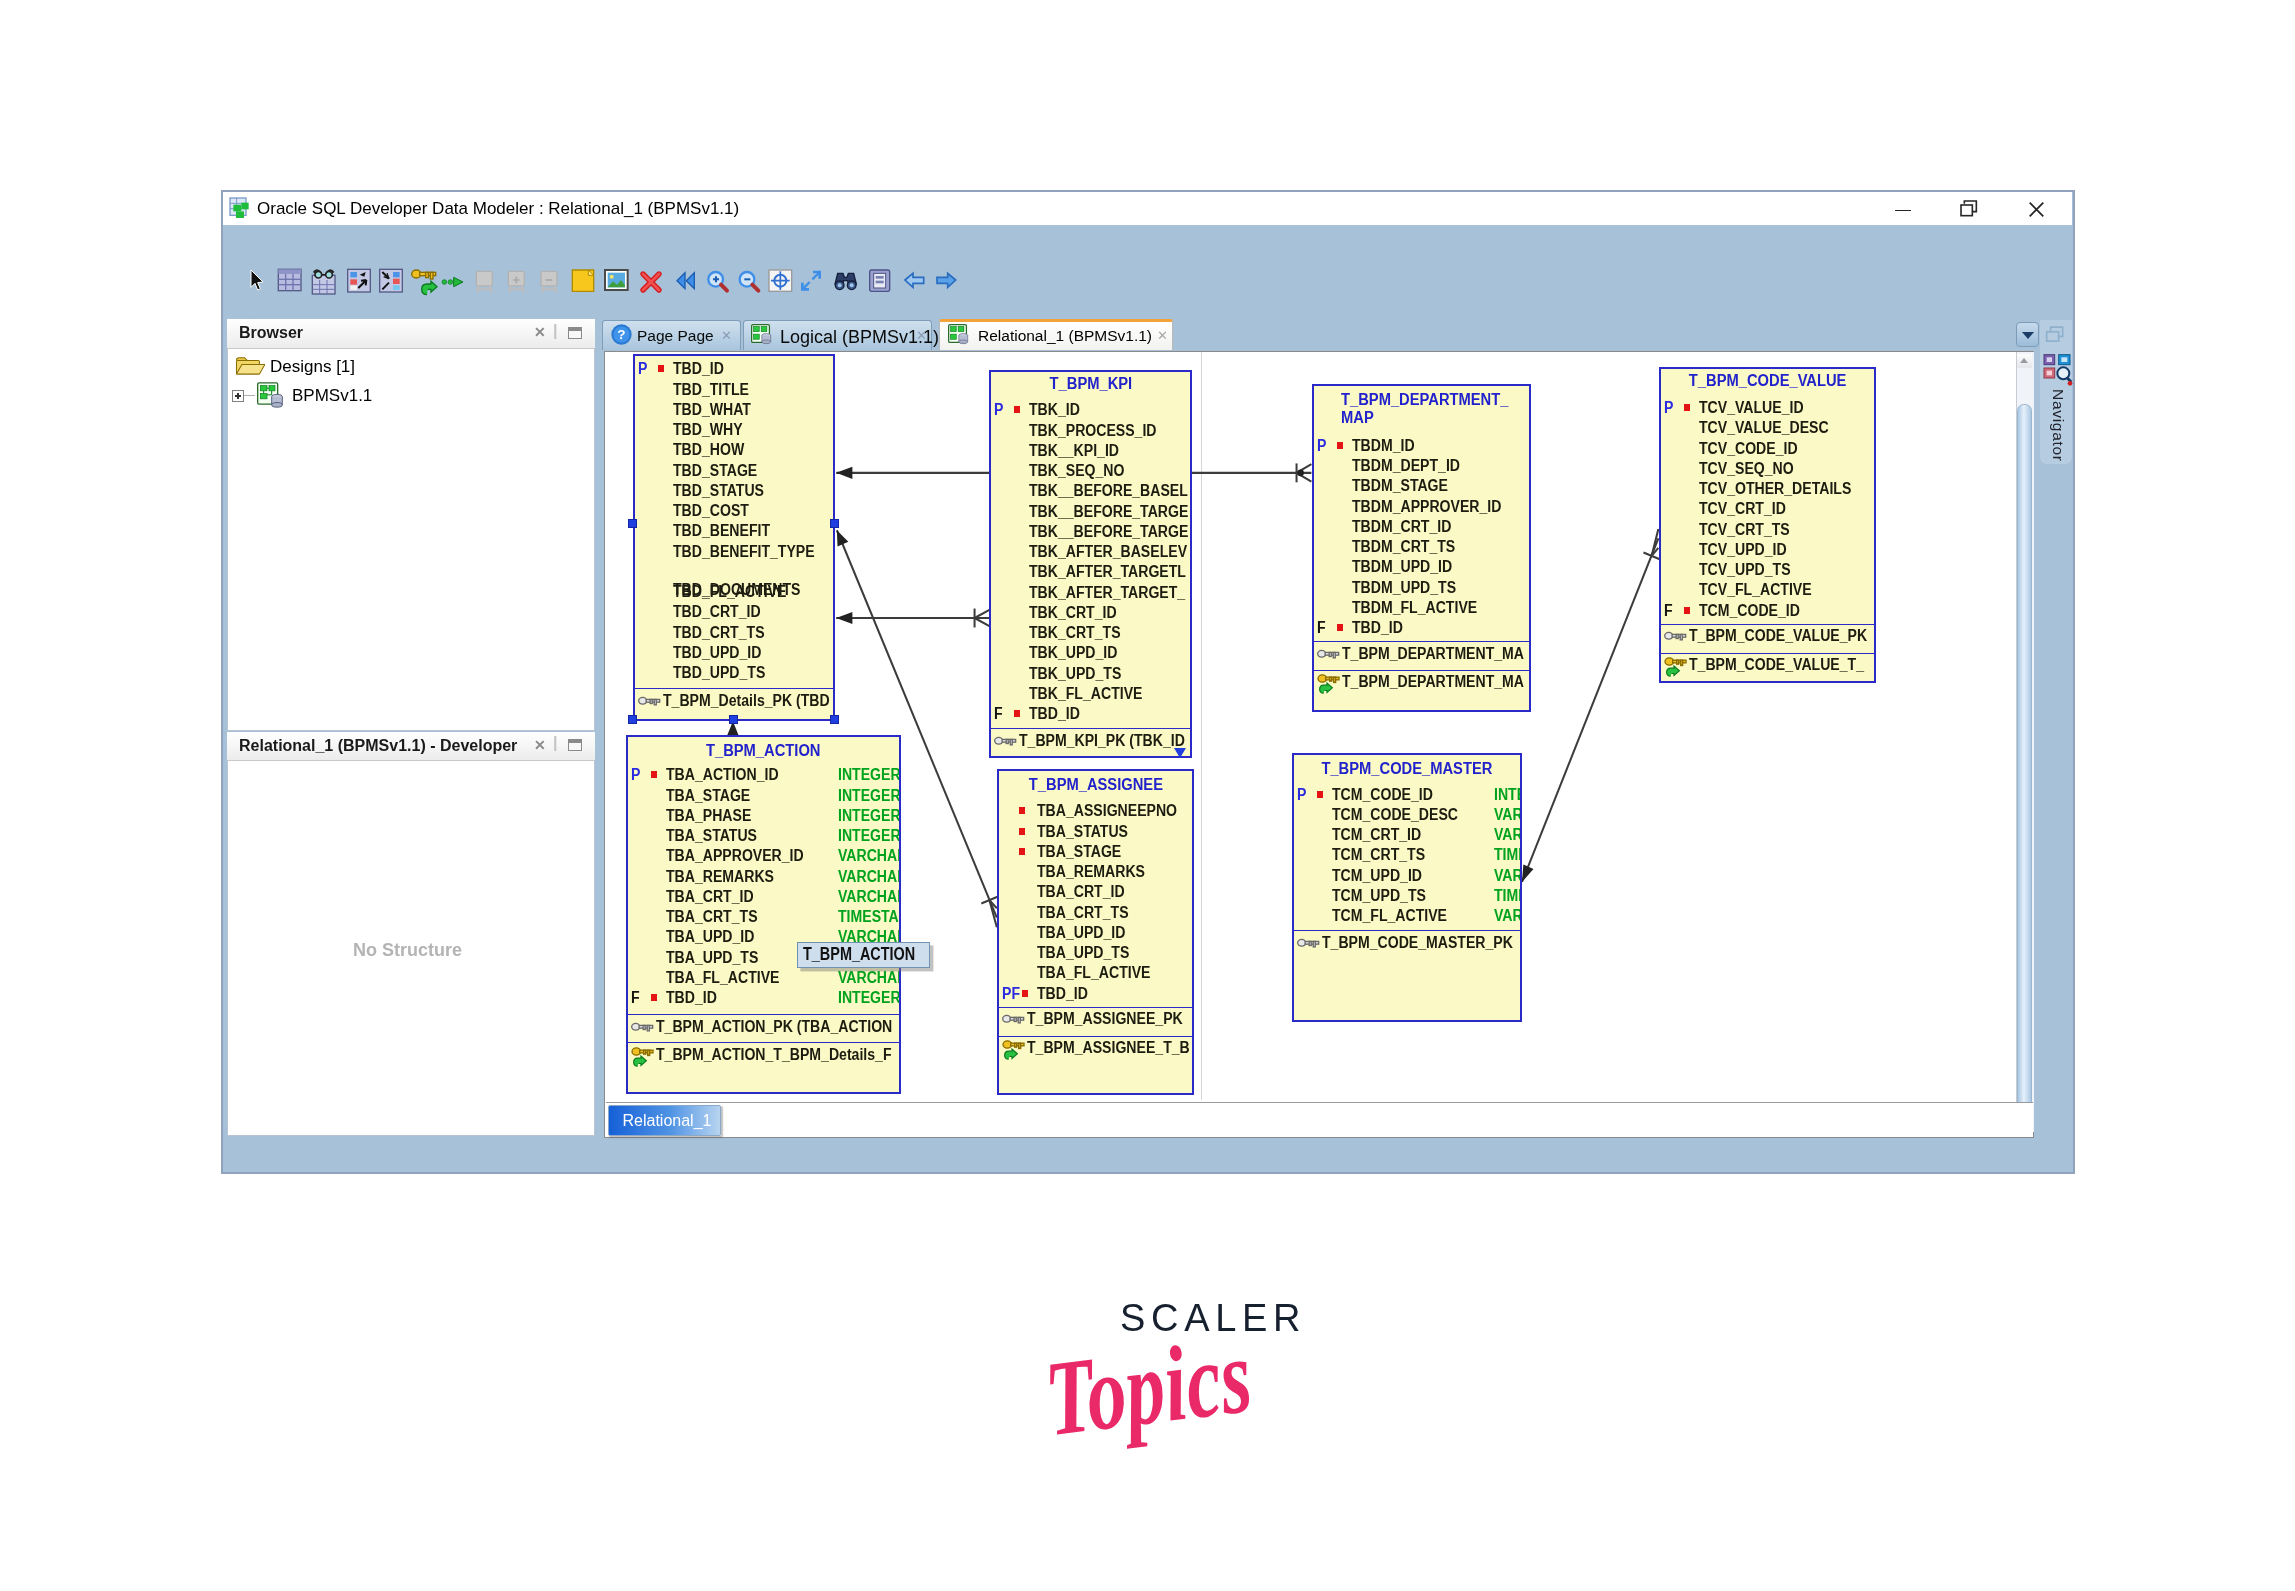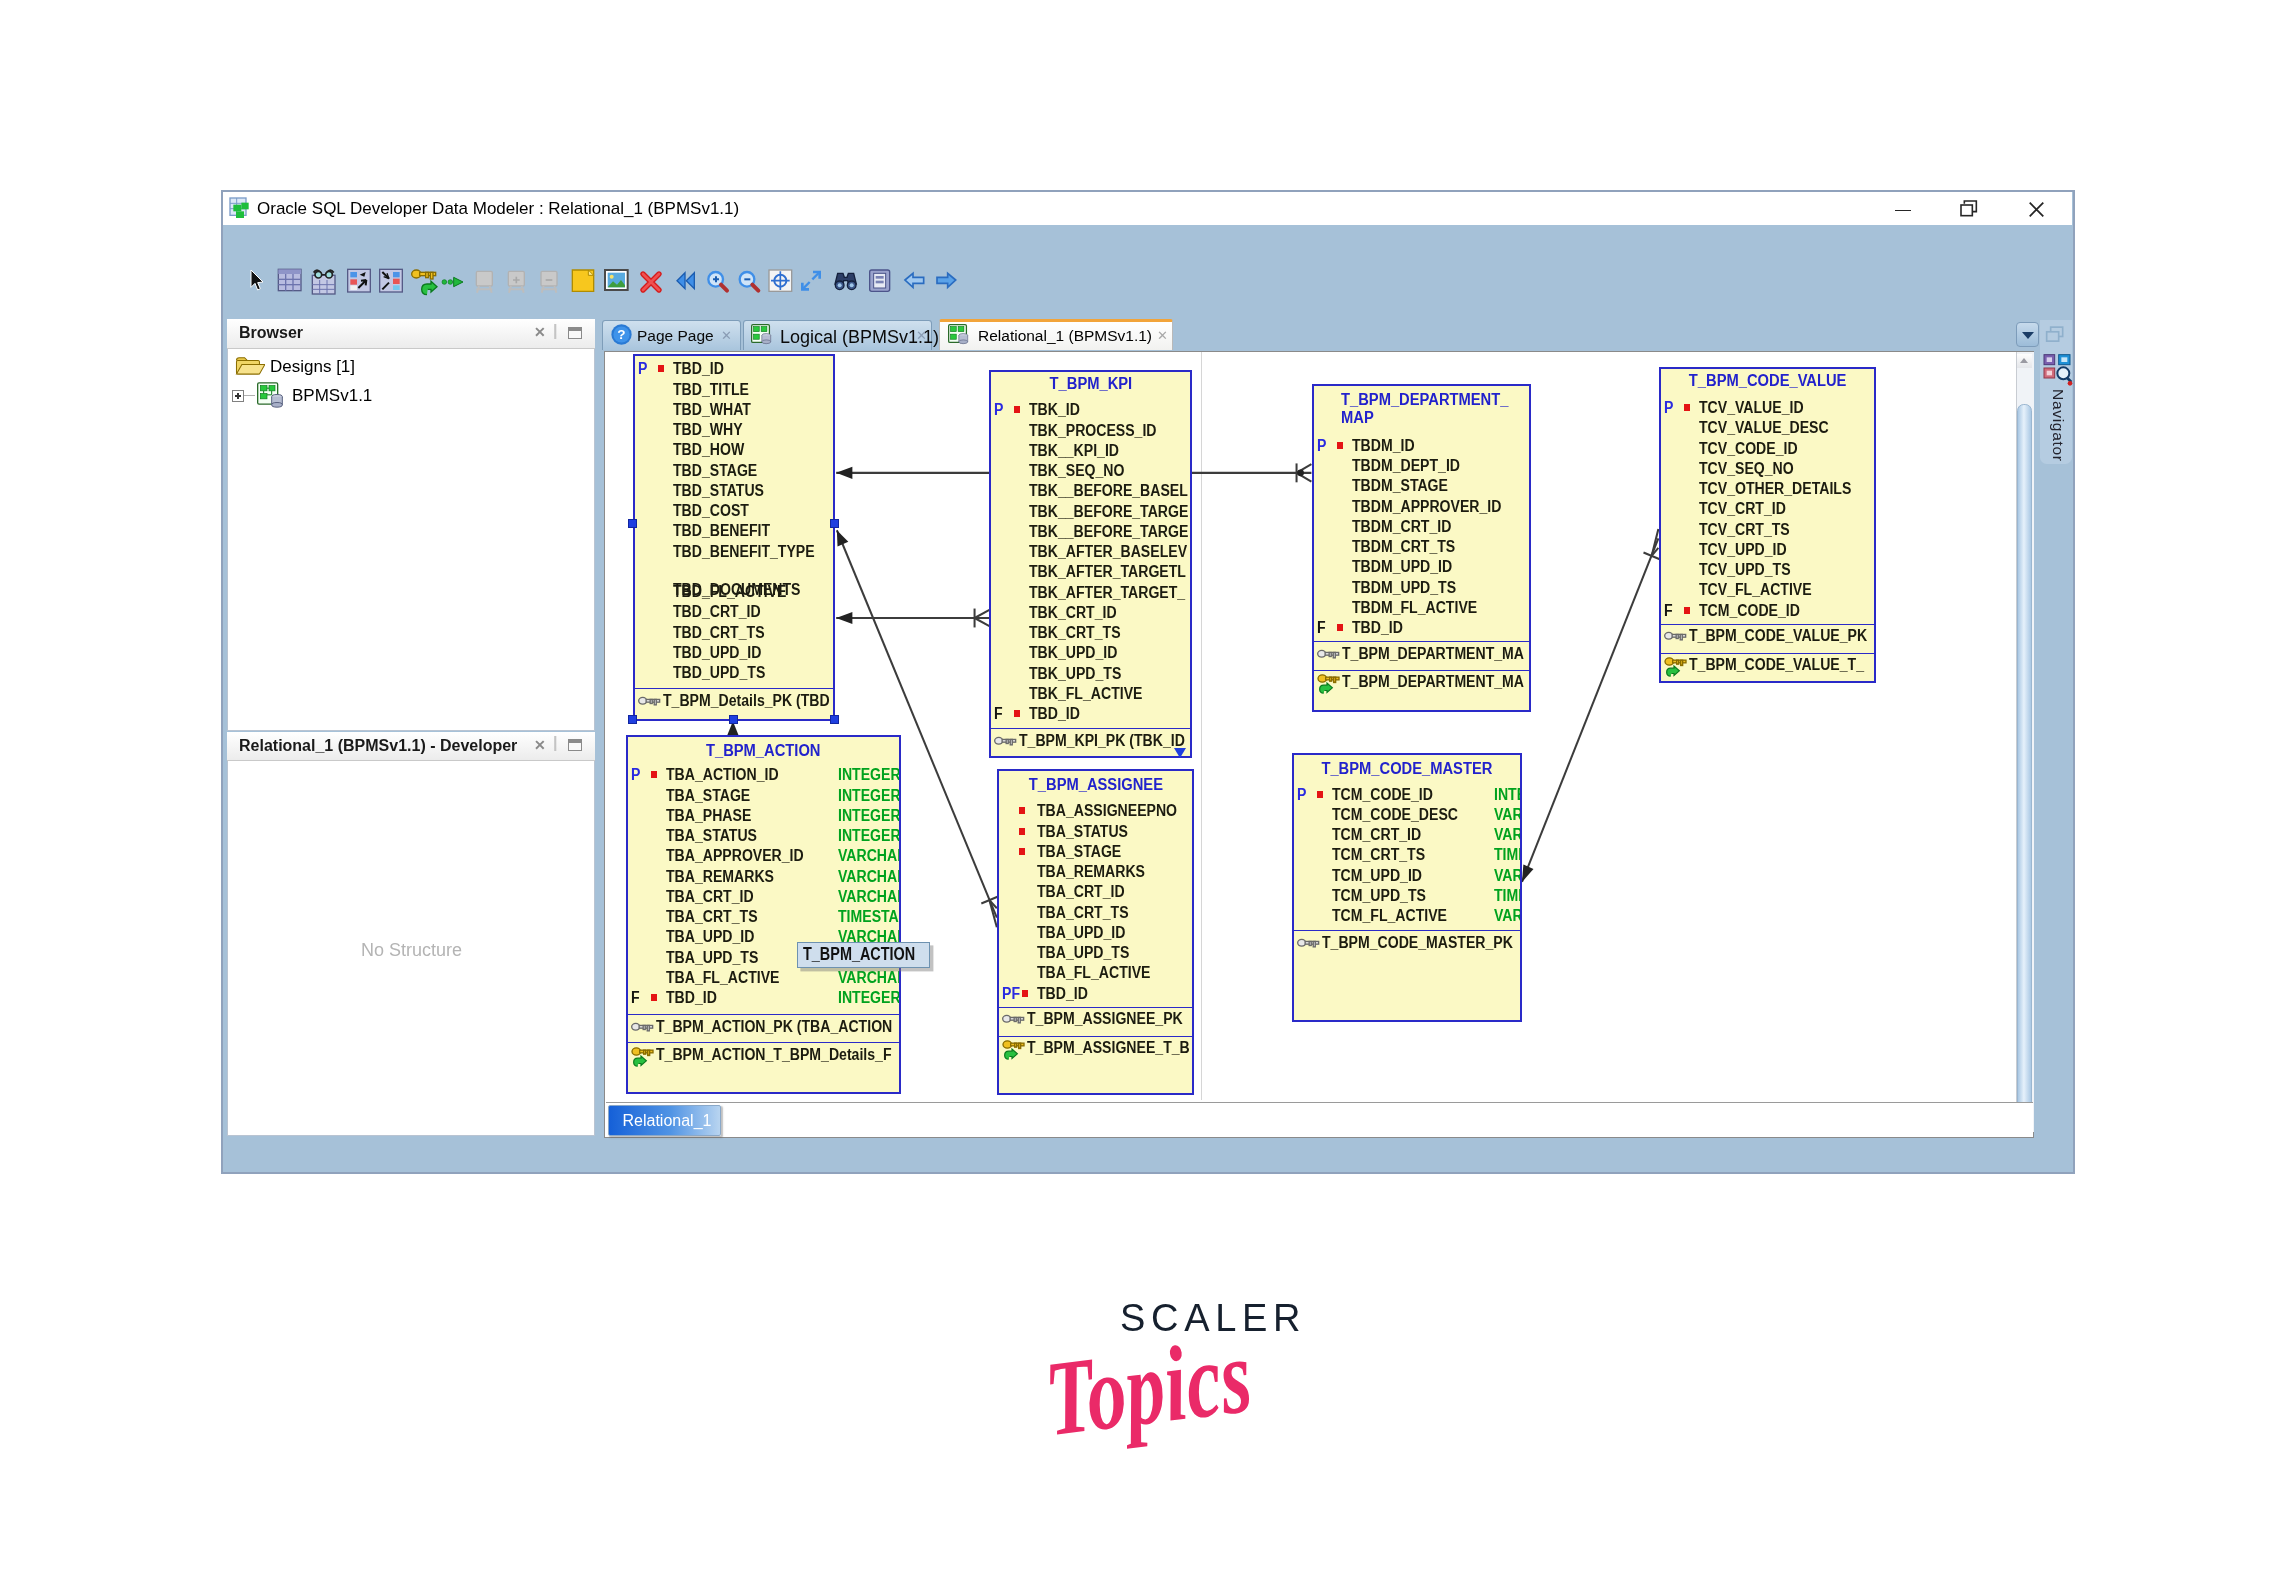--- a/index.html
+++ b/index.html
@@ -208,21 +208,21 @@
 <div class="abs" style="left:292px;top:386px;font-size:17px;color:#000;font-weight:normal;white-space:nowrap;">BPMSv1.1</div>
 <div class="abs ptitle" style="left:227px;top:732px;width:368px;height:29px">
     <span style="position:absolute;left:12px;top:4.7px">Relational_1 (BPMSv1.1) - Developer</span>
     <span class="abs gbtn" style="left:307px;top:4.7px">✕</span>
     <span class="abs" style="left:326px;top:2px;color:#c4c4c4;font-size:16px">|</span>
     <div class="abs" style="left:341px;top:7.4px;width:13.5px;height:12px;border:1.4px solid #8a8a8a;background:#f8f8f8">
       <div style="height:2.7px;background:#8a8a8a"></div>
     </div>
   </div>
 <div class="abs" style="left:227px;top:761px;width:368px;height:375px;background:#fff;border:0.7px solid #b9c4d2;border-top:none"></div>
-<div class="abs" style="left:361px;top:940px;font-size:18px;color:#b4b4b4;font-weight:normal;white-space:nowrap;">No Structure</div>
+<div class="abs" style="left:353px;top:940px;font-size:18px;color:#b4b4b4;font-weight:bold;white-space:nowrap;">No Structure</div>
 <div class="abs" style="left:602px;top:320px;width:139px;height:30px;background:linear-gradient(#cfe0ee,#a9c5dd);border:0.7px solid #7e9db9;border-bottom:none;border-radius:3.4px 3.4px 0 0"></div>
 <svg class="abs" style="left:610px;top:323px" width="23" height="23" viewBox="0 0 34 34">
 <circle cx="17" cy="17" r="15" fill="#2a7ad4"></circle>
     <circle cx="17" cy="17" r="12" fill="#3f93ea"></circle>
 <text x="17" y="24" text-anchor="middle" font-size="20" font-weight="bold" fill="#fff" font-family="Liberation Sans">?</text>
   </svg>
 <div class="abs" style="left:637px;top:327px;font-size:15.5px;color:#0a0a0a;font-weight:normal;white-space:nowrap;">Page Page</div>
 <div class="abs" style="left:721px;top:328px;font-size:13px;color:#8a9cb4;font-weight:normal;white-space:nowrap;">✕</div>
 <div class="abs" style="left:743px;top:320px;width:189px;height:30px;background:linear-gradient(#cfe0ee,#a9c5dd);border:0.7px solid #7e9db9;border-bottom:none;border-radius:3.4px 3.4px 0 0"></div>
 <svg class="abs" style="left:751px;top:324px" width="21.6" height="21.6" viewBox="0 0 34 34">

